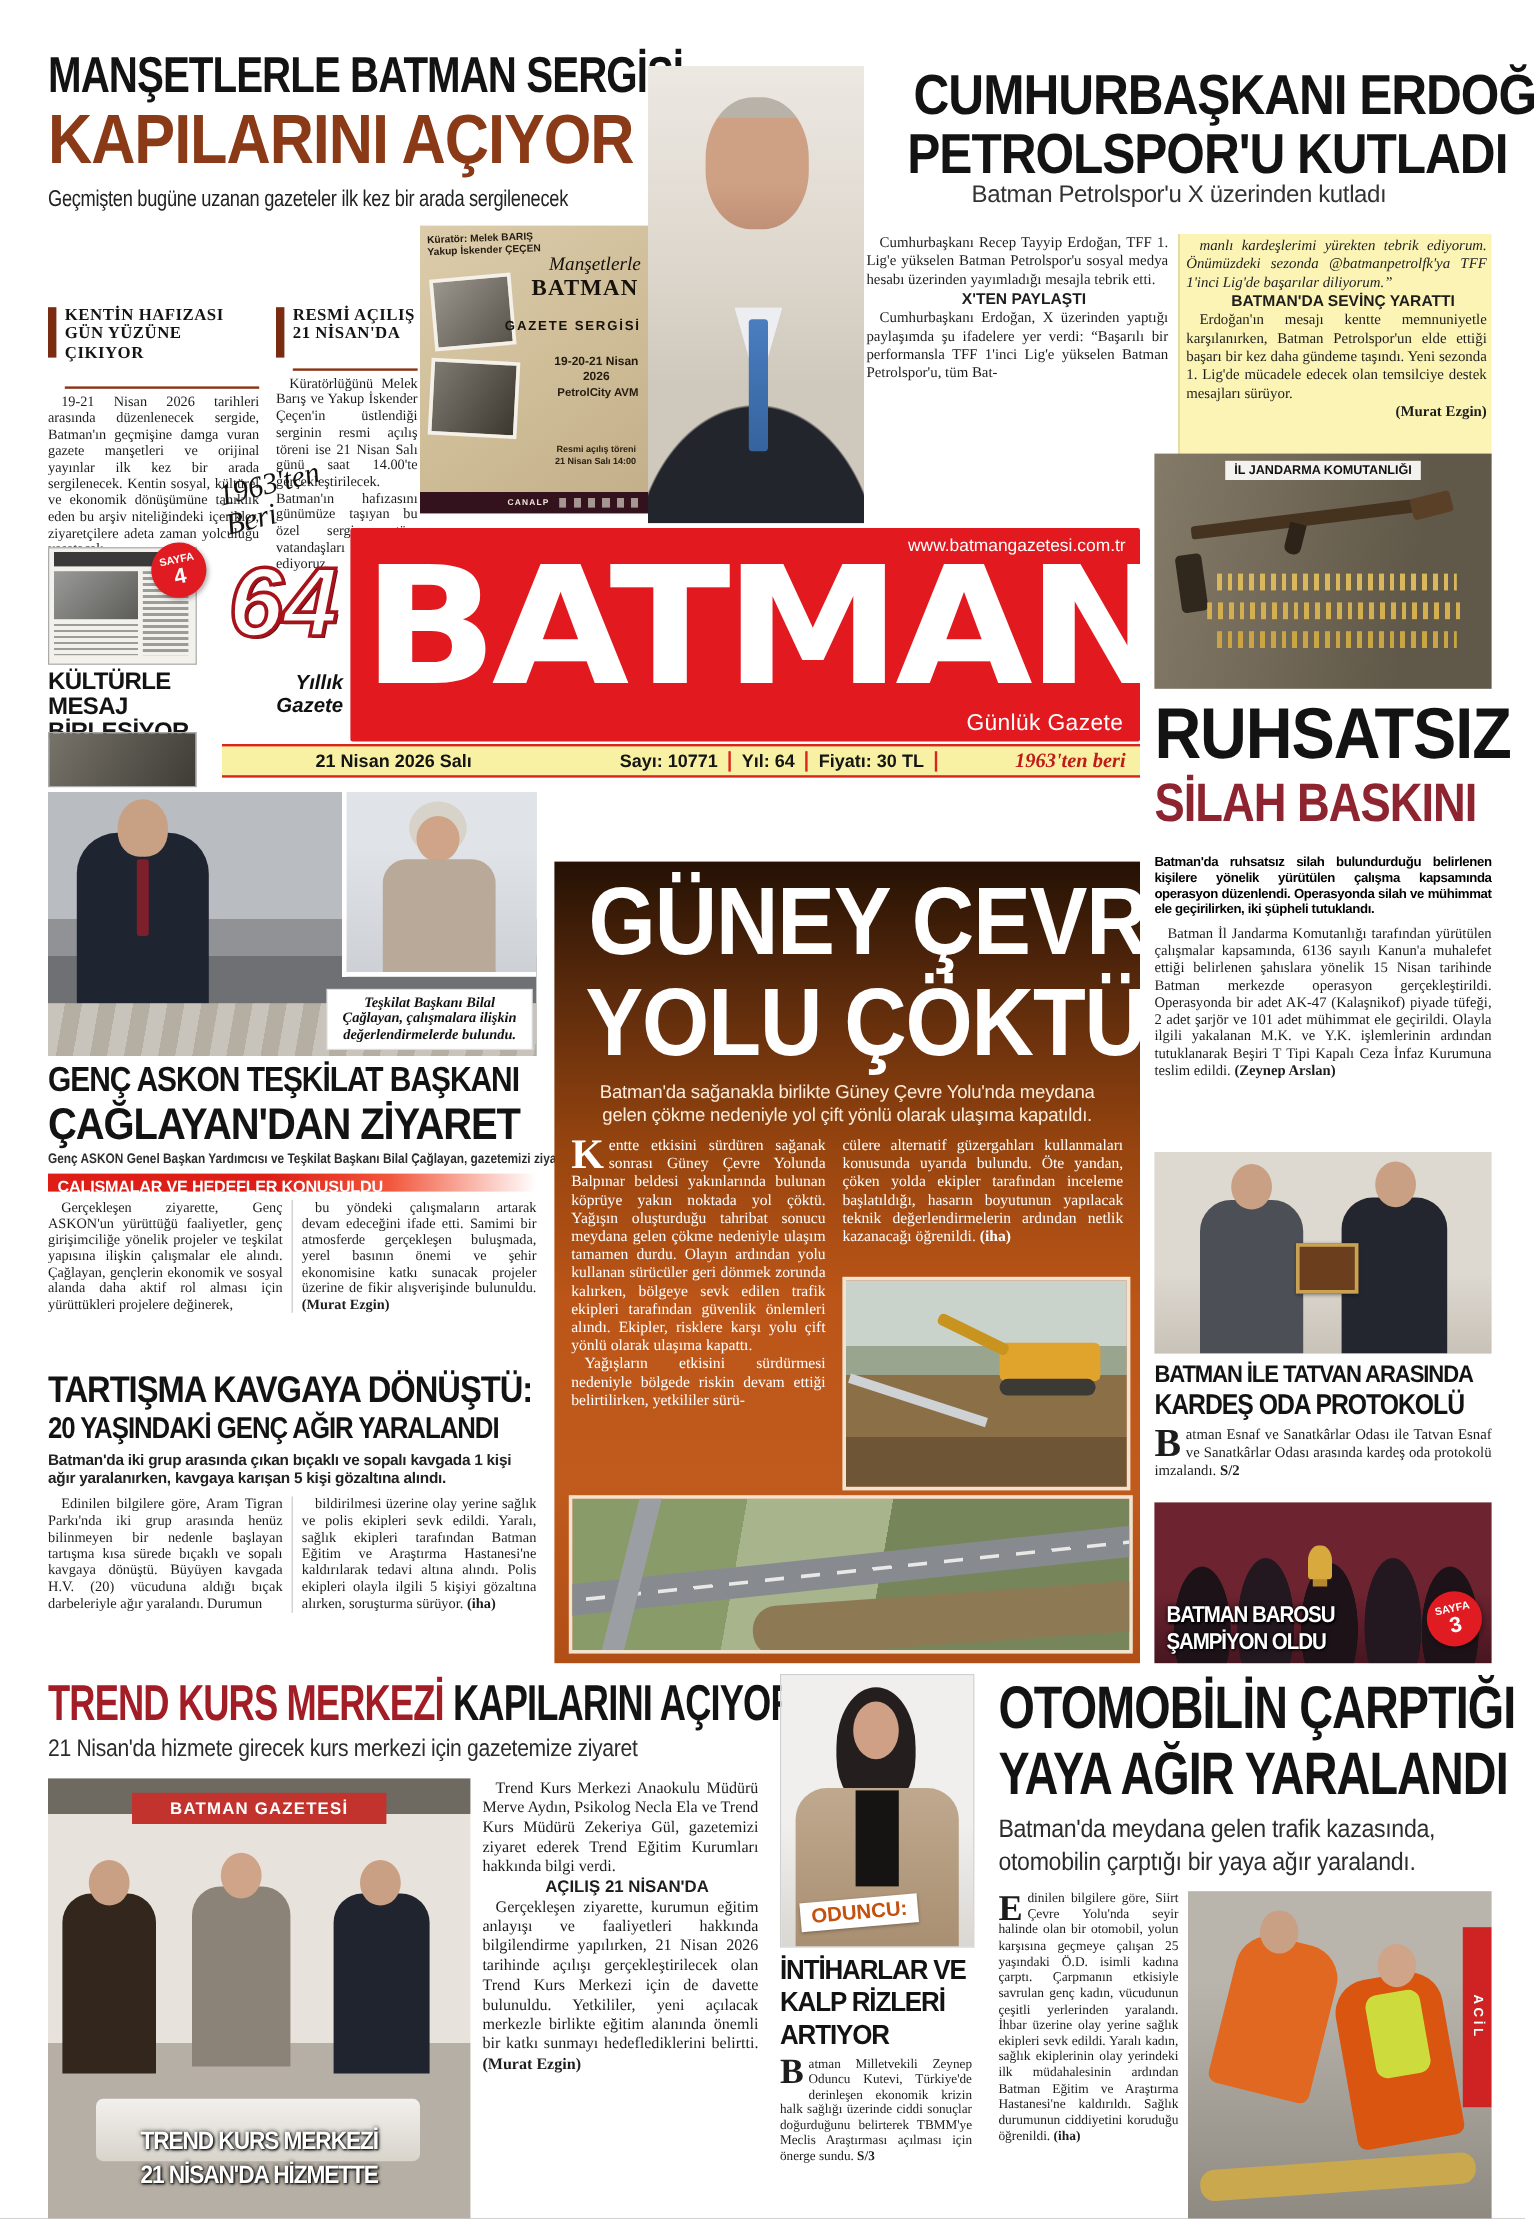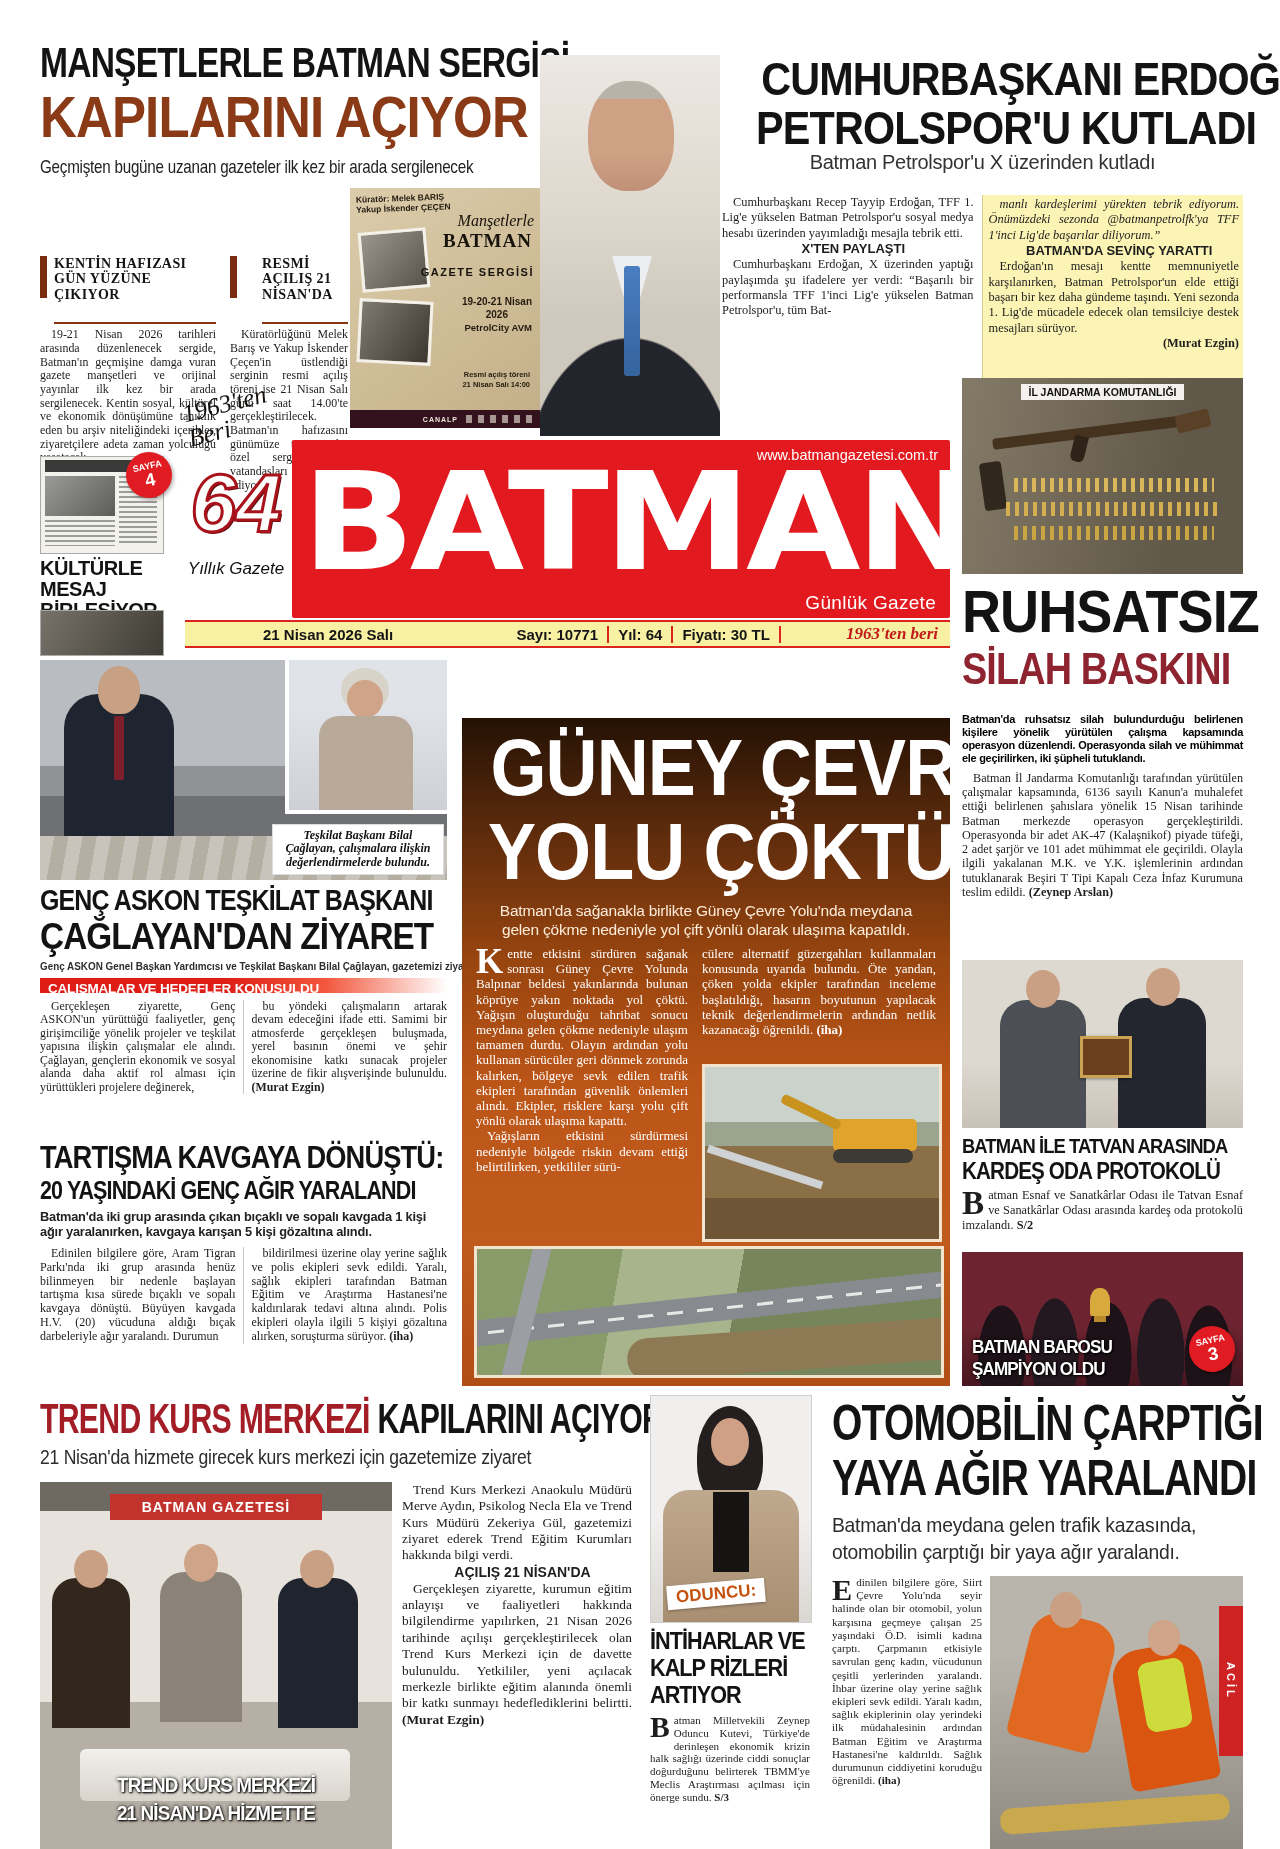--- a/index.html
+++ b/index.html
@@ -45,21 +45,21 @@
     <div class="abs" style="top:214px;left:0;width:176px">
       <div class="redbar-l"></div>
       <div class="boxtitle" style="margin-left:14px">KENTİN HAFIZASI GÜN YÜZÜNE ÇIKIYOR</div>
       <div class="bt" style="font-size:11.9px;line-height:1.15">
           <p class="abs0">19-21 Nisan 2026 tarihleri arasında düzenlenecek sergide, Batman'ın geçmişine damga vuran gazete manşetleri ve orijinal yayınlar ilk kez bir arada sergilenecek. Kentin sosyal, kültürel ve ekonomik dönüşümüne tanıklık eden bu arşiv niteliğindeki içerikler, ziyaretçilere adeta zaman yolculuğu yaşatacak.</p>
         </div>
     </div>
 
     <div class="abs" style="top:214px;left:190px;width:118px">
       <div class="redbar-l"></div>
-      <div class="boxtitle" style="margin-left:32px">RESMİ AÇILIŞ 21 NİSAN'DA</div>
+      <div class="boxtitle" style="margin-left:14px">RESMİ AÇILIŞ 21 NİSAN'DA</div>
       <div class="bt" style="font-size:11.9px;line-height:1.15">
           <p>Küratörlüğünü Melek Barış ve Yakup İskender Çeçen'in üstlendiği serginin resmi açılış töreni ise 21 Nisan Salı günü saat 14.00'te gerçekleştirilecek. Batman'ın hafızasını günümüze taşıyan bu özel sergiye tüm vatandaşları davet ediyoruz.</p>
         </div>
     </div>
   </div>
 
   <div class="photo" style="left:350px;top:188px;width:192px;height:240px;background:linear-gradient(145deg,#dcccab,#cdbb95 60%,#c2ae88)">
     <div class="abs" style="left:6px;top:5px;font-size:8.5px;font-weight:bold;transform:rotate(-2deg);color:#221a10">
       <div>Küratör: Melek BARIŞ</div>
       <div>Yakup İskender ÇEÇEN</div>
@@ -120,21 +120,21 @@
     <div class="hl" style="position:absolute;top:106px;white-space:normal;font-size:20px;line-height:1.05;letter-spacing:-.5px;width:130px">KÜLTÜRLE MESAJ BİRLEŞİYOR</div>
     <div class="photo" style="left:0;top:158px;width:122px;height:44px;background:linear-gradient(120deg,#77736a,#3f3c35);border:1px solid #aaa"></div>
   </div>
 
   <div class="abs ser" style="left:184px;top:388px;width:110px;font-style:italic;font-size:25px;line-height:1;color:#15120f;transform:rotate(-14deg)">
     <span>1963'ten Beri</span>
   </div>
   <div class="abs" style="left:186px;top:462px;width:100px;text-align:center;font-weight:bold;font-style:italic;font-size:82px;line-height:1;color:#fdfdfb;-webkit-text-stroke:3px #a8121a;text-shadow:2px 2px 0 #5e0a0e">
     <span>64</span>
   </div>
-  <div class="abs" style="left:186px;top:560px;width:100px;text-align:center;font-weight:normal;font-style:italic;font-size:17px;line-height:1.1;color:#101010">
+  <div class="abs" style="left:186px;top:560px;width:100px;text-align:right;font-weight:bold;font-style:italic;font-size:17px;line-height:1.1;color:#101010">
     <span>Yıllık Gazete</span>
   </div>
 
   <div class="abs" style="left:292px;top:440px;width:658px;height:178px;background:#e2191f;border-radius:2px;overflow:hidden">
     <div class="abs" style="right:12px;top:7px;font-size:14.5px;color:#fff">www.batmangazetesi.com.tr</div>
     <div class="abs" style="left:10px;top:14px;width:640px;text-align:center;color:#fff;font-weight:bold;font-size:148px;line-height:1;letter-spacing:-5px;font-family:'DejaVu Sans','Liberation Sans',sans-serif;transform:scaleY(.92);transform-origin:50% 0">BATMAN</div>
     <div class="abs" style="right:14px;bottom:4px;font-size:19px;color:#fff;letter-spacing:.3px">Günlük Gazete</div>
   </div>
 
   <div class="abs" style="left:185px;top:620px;width:765px;height:28px;background:#f8f1a3;border-top:2px solid #d9251d;border-bottom:2px solid #d9251d;display:flex;align-items:center;font-size:15px;font-weight:bold;color:#151515;padding:0 12px 0 78px;box-sizing:border-box">

